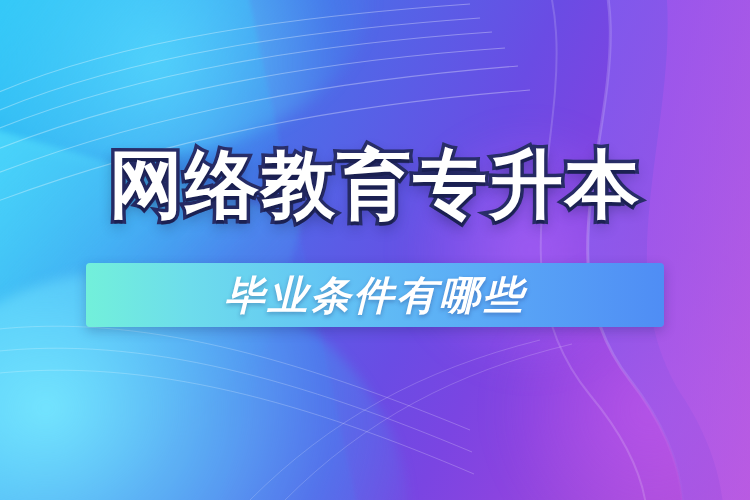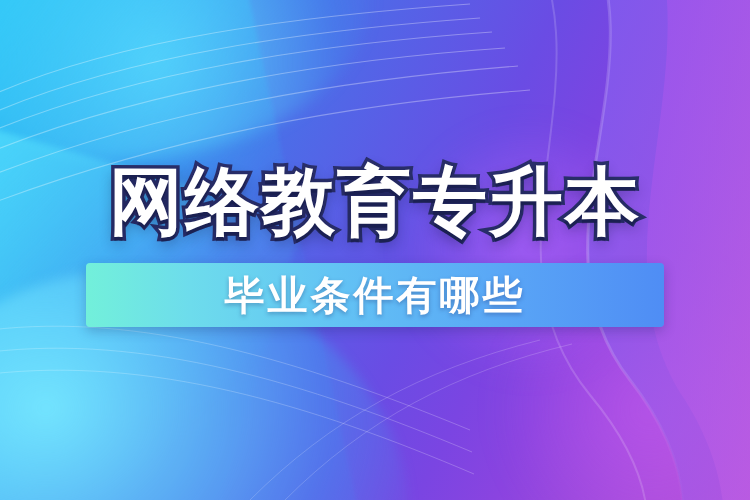--- a/index.html
+++ b/index.html
@@ -115,21 +115,20 @@
     font-weight: bold;
     font-size: 74px;
     line-height: 1.0;
     letter-spacing: 2px;
     color: #ffffff;
     -webkit-text-stroke: 7px #2a2f6b;
     paint-order: stroke fill;
     text-shadow:
       0 4px 0 rgba(20,25,70,0.55),
       0 6px 14px rgba(18,22,66,0.45);
-    margin-top: 17px;
   }
   .subtitle-bar {
     position: absolute;
     left: 86px;
     top: 263px;
     width: 578px;
     height: 64px;
     background: linear-gradient(90deg, #72f0da 0%, #6ddcec 18%, #63c4f4 42%, #5aa8f6 70%, #4f8df5 100%);
     border-radius: 4px;
     box-shadow: 0 4px 12px rgba(25,30,90,0.25);
@@ -141,20 +140,21 @@
     top: 0;
     height: 64px;
     line-height: 64px;
     text-align: center;
     font-family: "Liberation Sans", "DejaVu Sans", sans-serif;
     font-weight: bold;
     font-size: 40px;
     letter-spacing: 3px;
     color: #ffffff;
     text-shadow: 0 2px 4px rgba(30,40,110,0.35);
+    font-style: italic;
   }
 </style>
 </head>
 <body>
 
 <div id="banner">
 
   <div class="bg-base"></div>
   <div class="blob-top-left"></div>
   <div class="wedge-left"></div>

